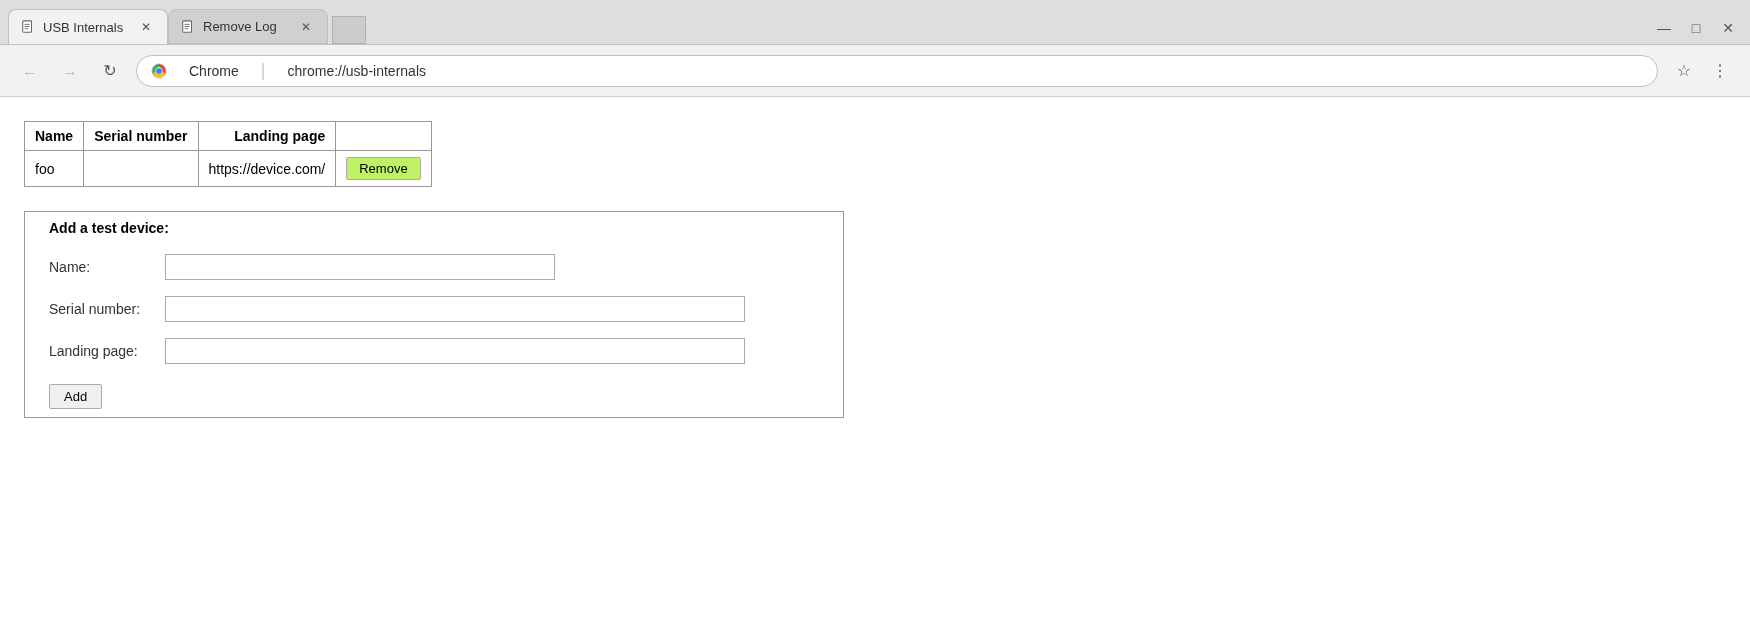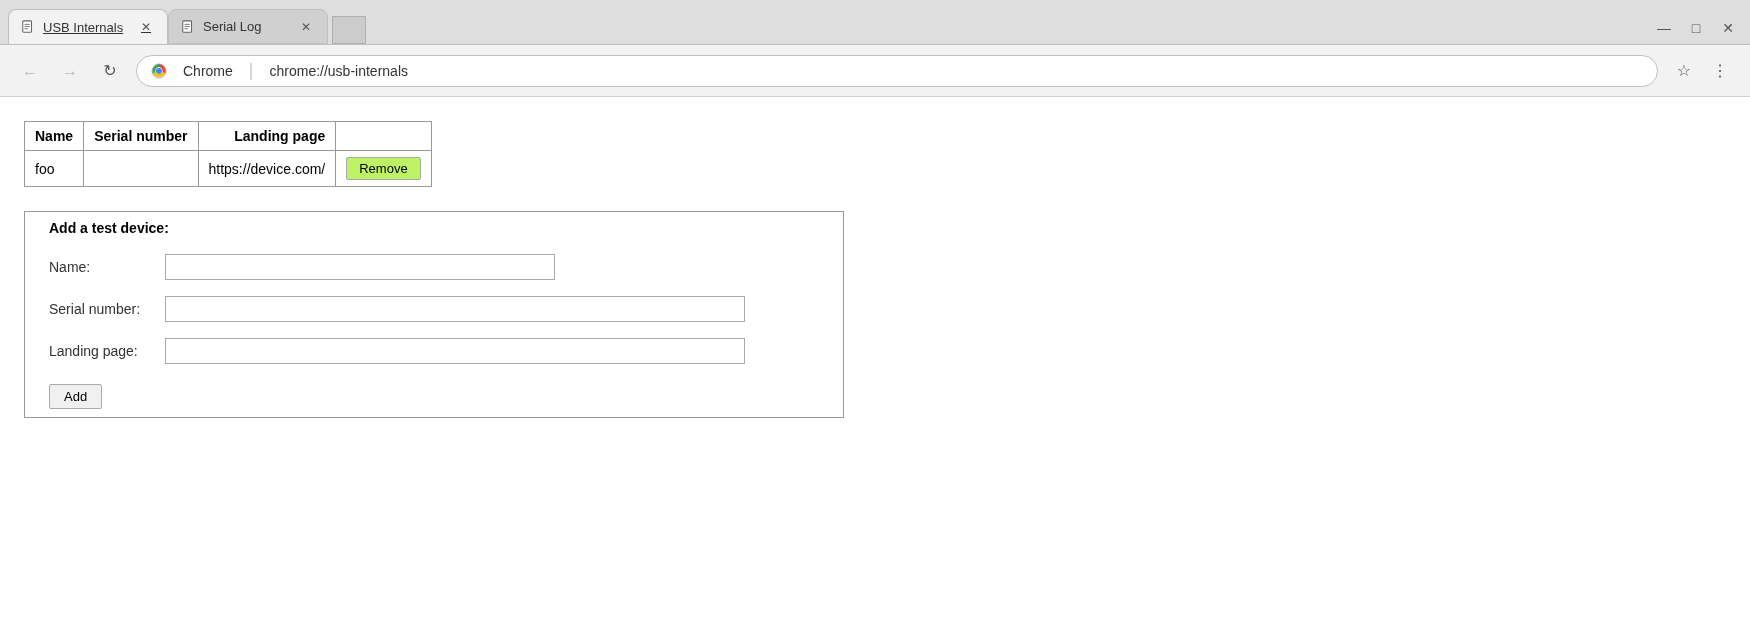--- a/index.html
+++ b/index.html
@@ -34,21 +34,20 @@
       gap: 8px;
       min-width: 160px;
       max-width: 240px;
       position: relative;
     }
 
     .tab.active {
       background: #f2f2f2;
       border: 1px solid #c0c0c0;
       border-bottom: none;
-      text-decoration: underline;
     }
 
     .tab.inactive {
       background: #d0d0d0;
       border: 1px solid #c0c0c0;
       border-bottom: 1px solid #c0c0c0;
     }
 
     .tab-icon {
       width: 14px;
@@ -130,21 +129,21 @@
 
     .url-bar {
       flex: 1;
       height: 32px;
       background: white;
       border: 1px solid #c0c0c0;
       border-radius: 16px;
       display: flex;
       align-items: center;
       padding: 0 14px;
-      gap: 16px;
+      gap: 22px;
     }
 
     .url-divider {
       color: #ccc;
       font-size: 18px;
     }
 
     .url-text {
       font-size: 14px;
       color: #333;
@@ -285,21 +284,21 @@
     <span class="tab-close">✕</span>
   </div>
 
   <div class="tab inactive">
     <svg class="tab-icon" viewBox="0 0 16 16" fill="none" xmlns="http://www.w3.org/2000/svg">
       <rect x="2" y="1" width="10" height="13" rx="1" stroke="#666" stroke-width="1.2" fill="white"></rect>
       <line x1="4" y1="5" x2="10" y2="5" stroke="#666" stroke-width="1"></line>
       <line x1="4" y1="7.5" x2="10" y2="7.5" stroke="#666" stroke-width="1"></line>
       <line x1="4" y1="10" x2="8" y2="10" stroke="#666" stroke-width="1"></line>
     </svg>
-    <span class="tab-label">Serial Log</span>
+    <span class="tab-label">Remove Log</span>
     <span class="tab-close">✕</span>
   </div>
 
   <div class="tab-new">
     <svg width="14" height="14" viewBox="0 0 14 14" fill="none">
         <rect x="0" y="0" width="14" height="14" fill="#ccc"></rect>
       </svg>
   </div>
 
   <div class="window-controls">

